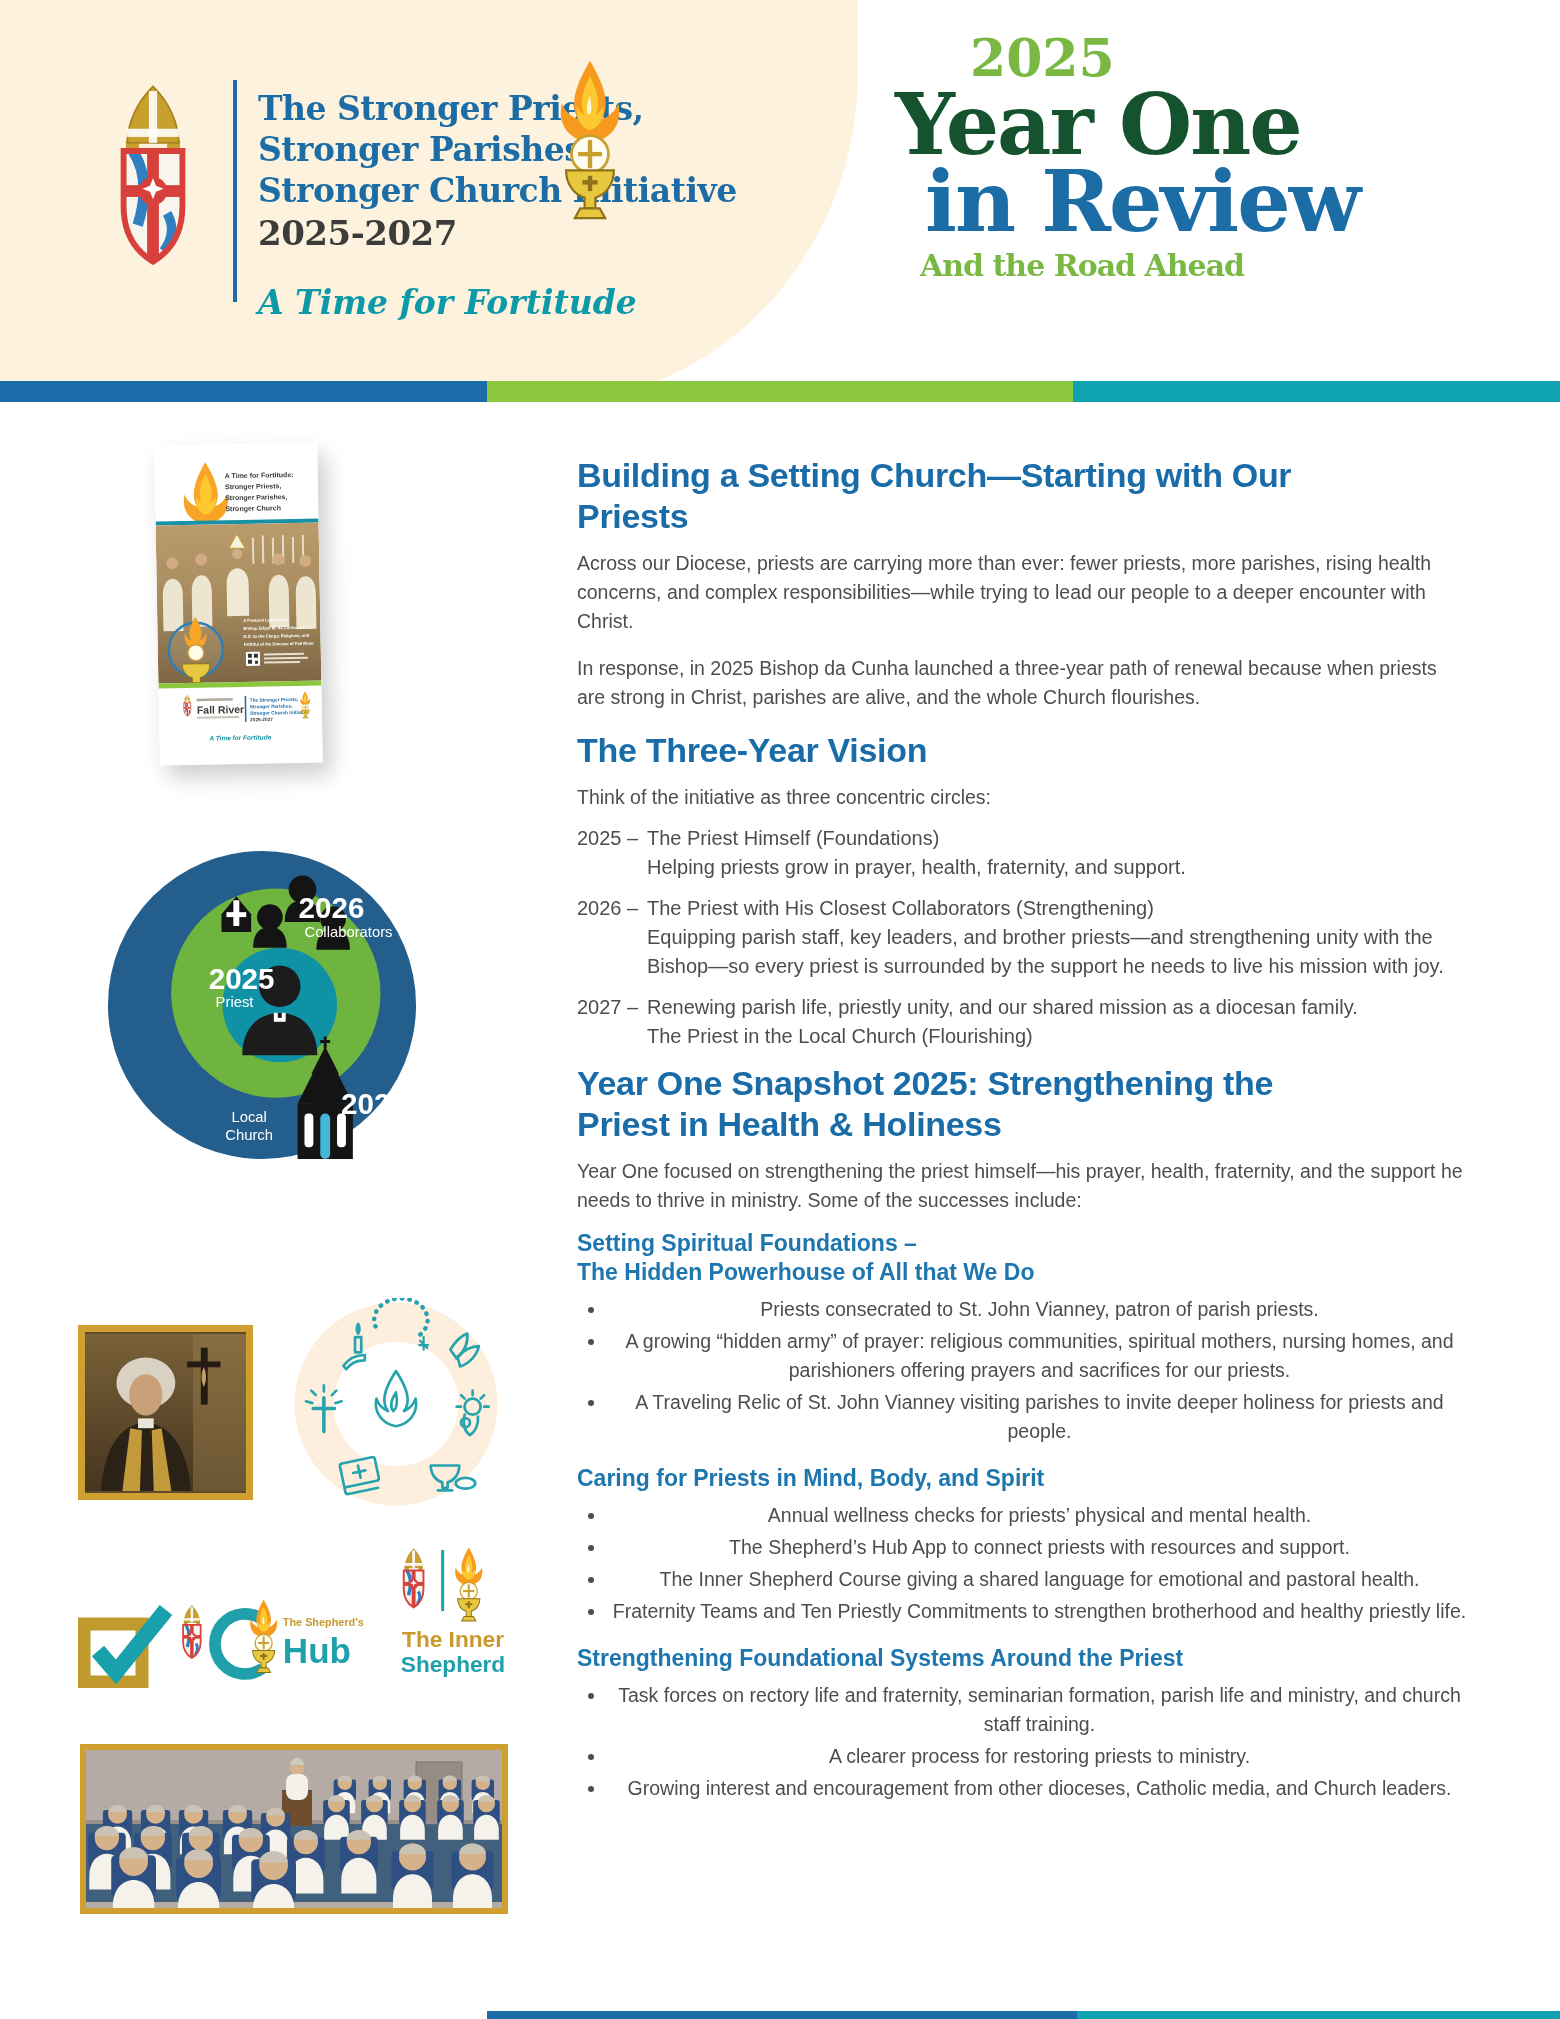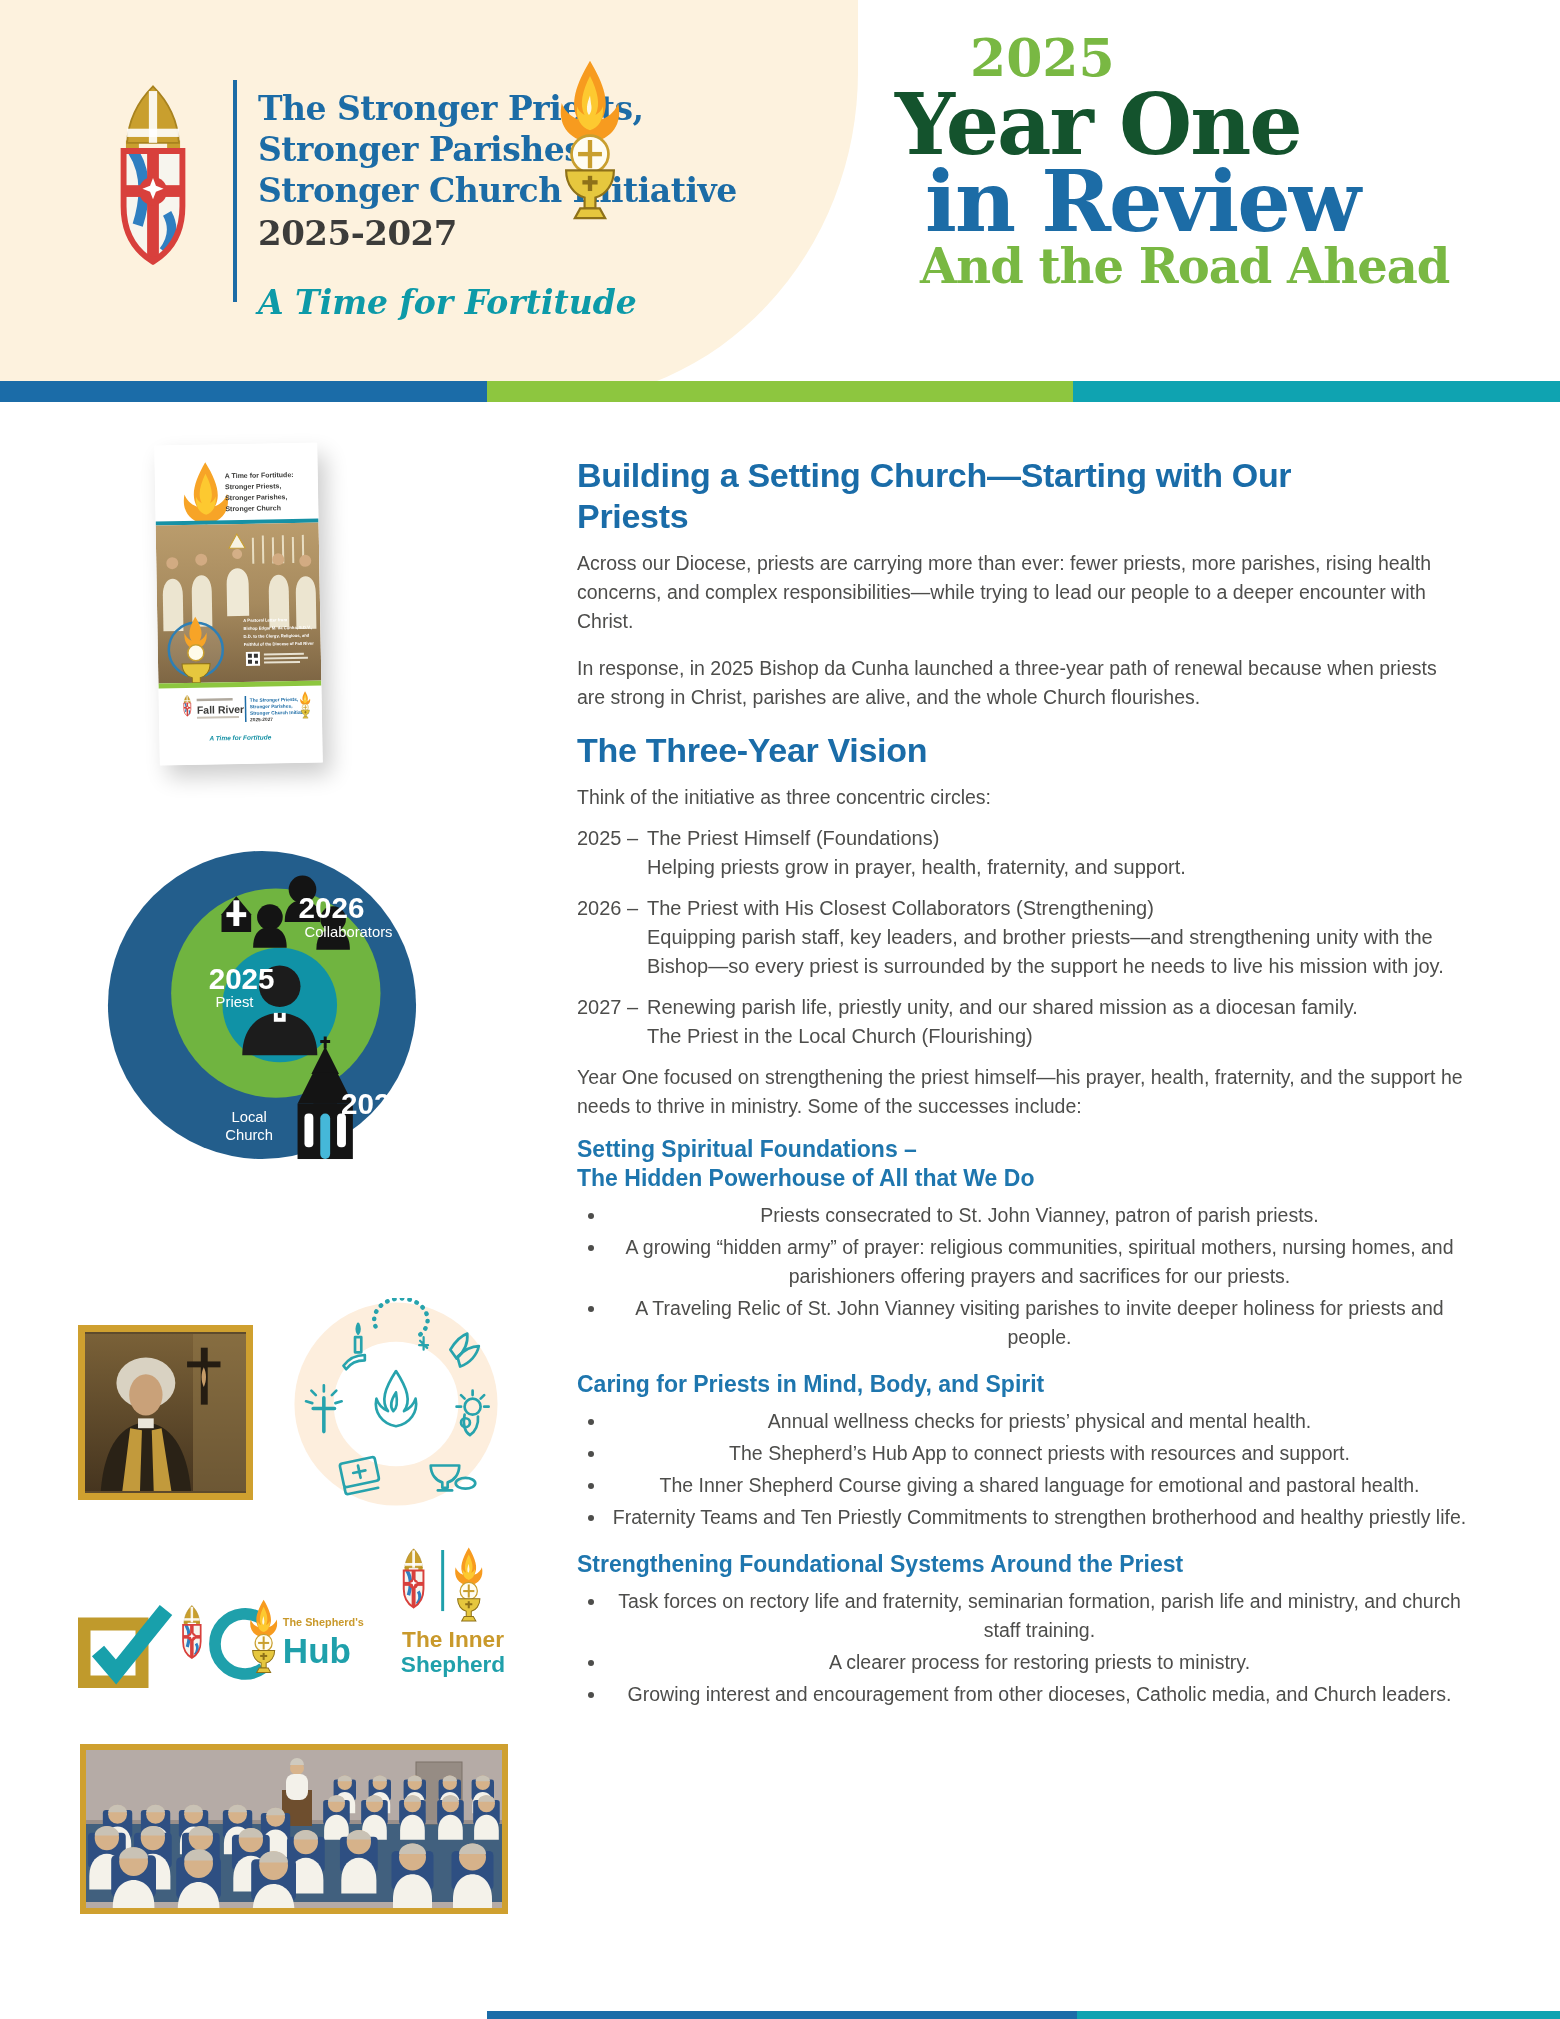--- a/index.html
+++ b/index.html
@@ -21,21 +21,21 @@
              font-size:33px;line-height:41px;color:#1c6ca6;letter-spacing:-0.5px;}
   .hdr-years{font-family:"DejaVu Serif",serif;font-weight:700;font-size:34px;color:#3c3c3a;margin-top:2px;}
   .hdr-tagline{left:258px;top:283px;font-family:"DejaVu Serif",serif;font-style:italic;font-weight:700;
                font-size:33px;color:#0d9aa8;}
   .fc-hdr{left:552px;top:58px;}
 
   .review{left:895px;top:30px;width:600px;font-family:"DejaVu Serif",serif;font-weight:700;}
   .review .yr{font-size:52px;line-height:56px;color:#79b843;margin-left:75px;}
   .review .l1{font-size:84px;line-height:78px;color:#14532d;letter-spacing:-2px;}
   .review .l2{font-size:84px;line-height:76px;color:#1c6ca6;letter-spacing:-2px;margin-left:30px;}
-  .review .sub{font-size:48px;line-height:52px;color:#79b843;margin-left:25px;letter-spacing:-1px;}
+  .review .sub{font-size:30px;line-height:52px;color:#79b843;margin-left:25px;letter-spacing:-1px;}
 
   
   .cover{left:157px;top:444px;width:163px;height:320px;transform:rotate(-1deg);
          box-shadow:8px 12px 22px rgba(0,0,0,0.20);background:#fff;}
   .portrait{left:78px;top:1325px;border:7px solid #cfa02f;width:161px;height:161px;background:#5d4a2c;}
   .photo{left:80px;top:1744px;border:6px solid #cfa02f;width:416px;height:158px;background:#b5aba6;}
 
   
   .right-col{position:absolute;left:577px;top:455px;width:893px;}
   .right-col p{font-size:19.5px;line-height:29px;margin:0 0 18px 0;color:#4d4d4b;}
@@ -394,20 +394,21 @@
       </div>
     </div>
     <div class="v-item">
       <div class="v-year">2027 –</div>
       <div class="v-body">
         <div>Renewing parish life, priestly unity, and our shared mission as a diocesan family.</div>
         <div>The Priest in the Local Church (Flourishing)</div>
       </div>
     </div>
 
+    <h1 class="sec mt2 mw2">Year One Snapshot 2025: Strengthening the Priest in Health &amp; Holiness</h1>
     <p style="margin-bottom:14px">Year One focused on strengthening the priest himself—his prayer, health, fraternity, and the support he needs to thrive in ministry. Some of the successes include:</p>
 
     <h3 class="sub first">Setting Spiritual Foundations –
 The Hidden Powerhouse of All that We Do</h3>
     <ul class="blts">
       <li>Priests consecrated to St. John Vianney, patron of parish priests.</li>
       <li>A growing “hidden army” of prayer: religious communities, spiritual mothers, nursing homes, and parishioners offering prayers and sacrifices for our priests.</li>
       <li>A Traveling Relic of St. John Vianney visiting parishes to invite deeper holiness for priests and people.</li>
     </ul>
 

